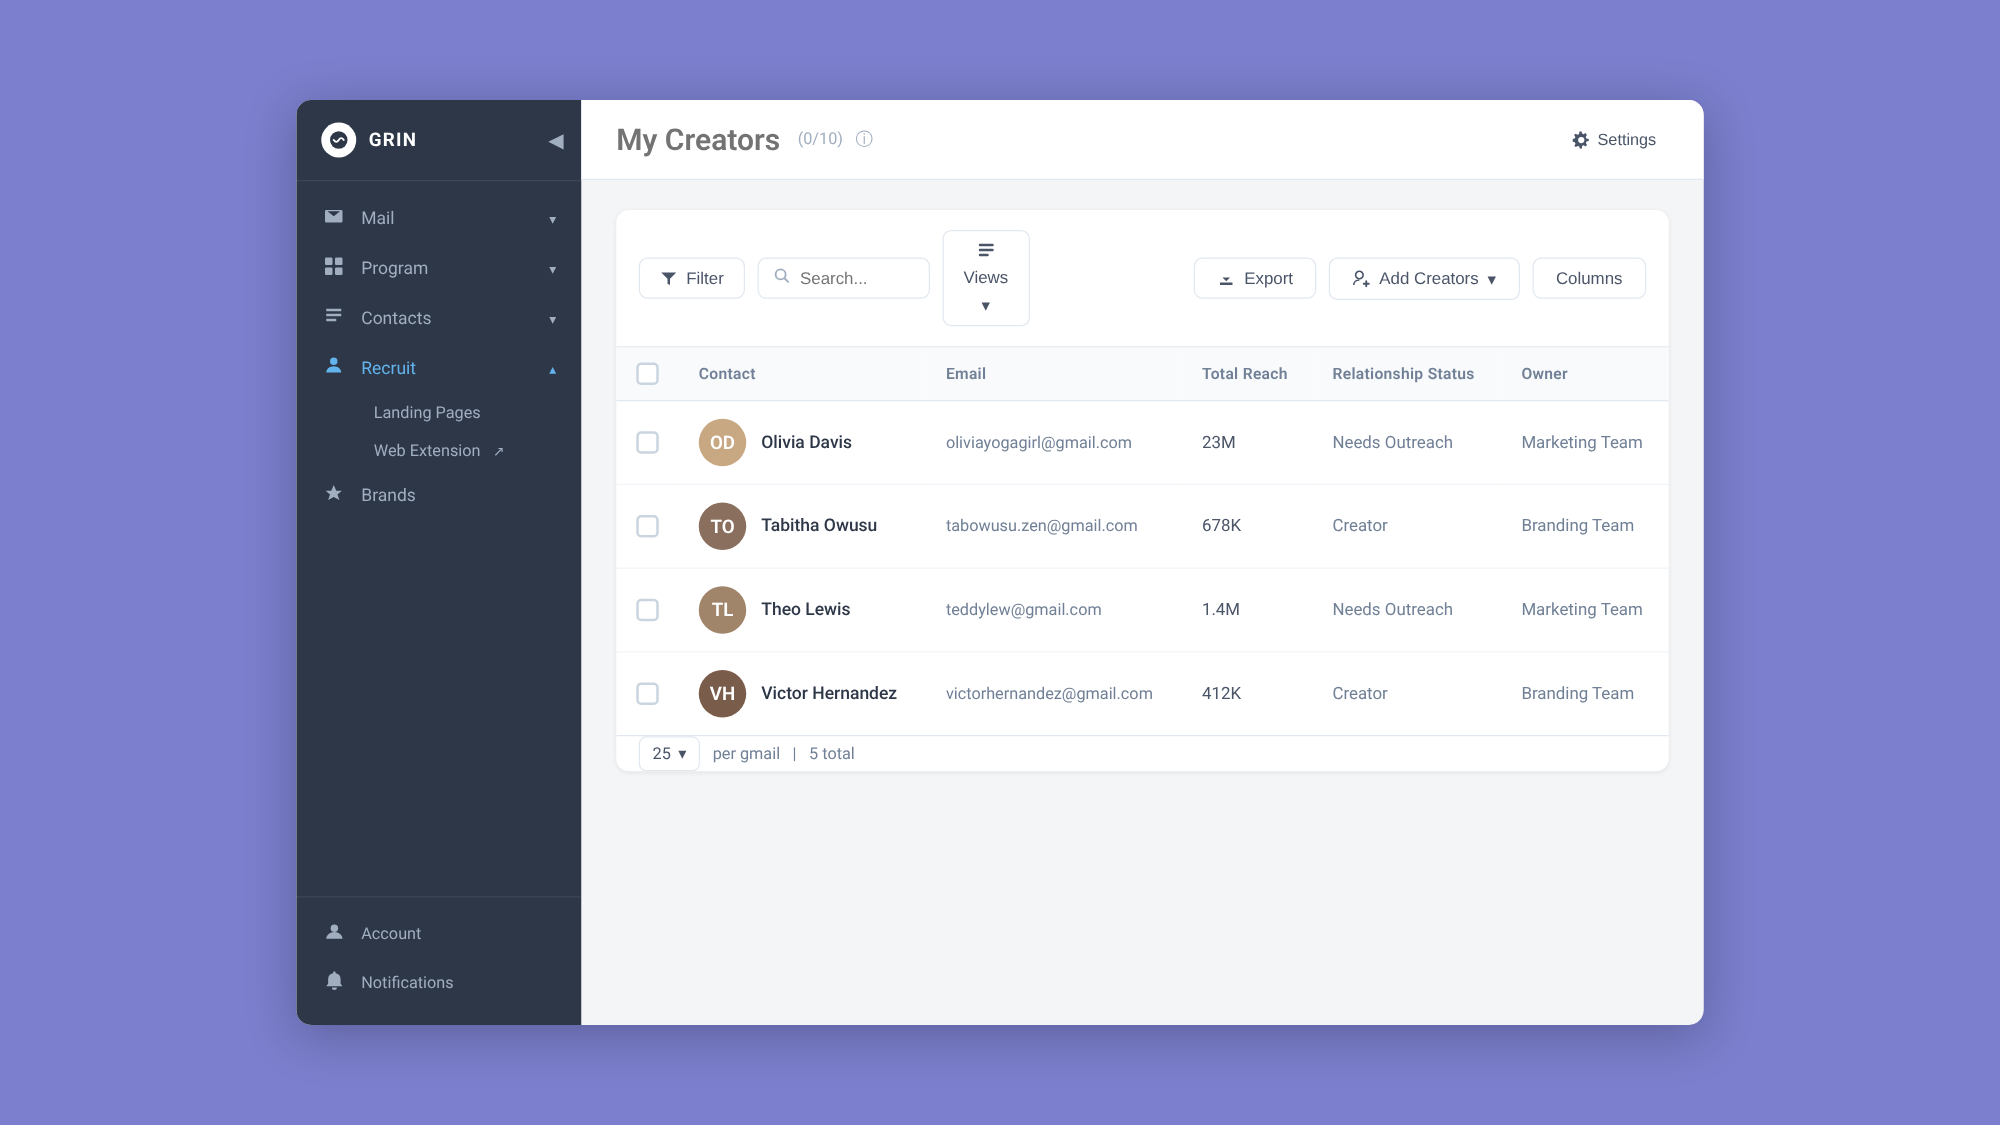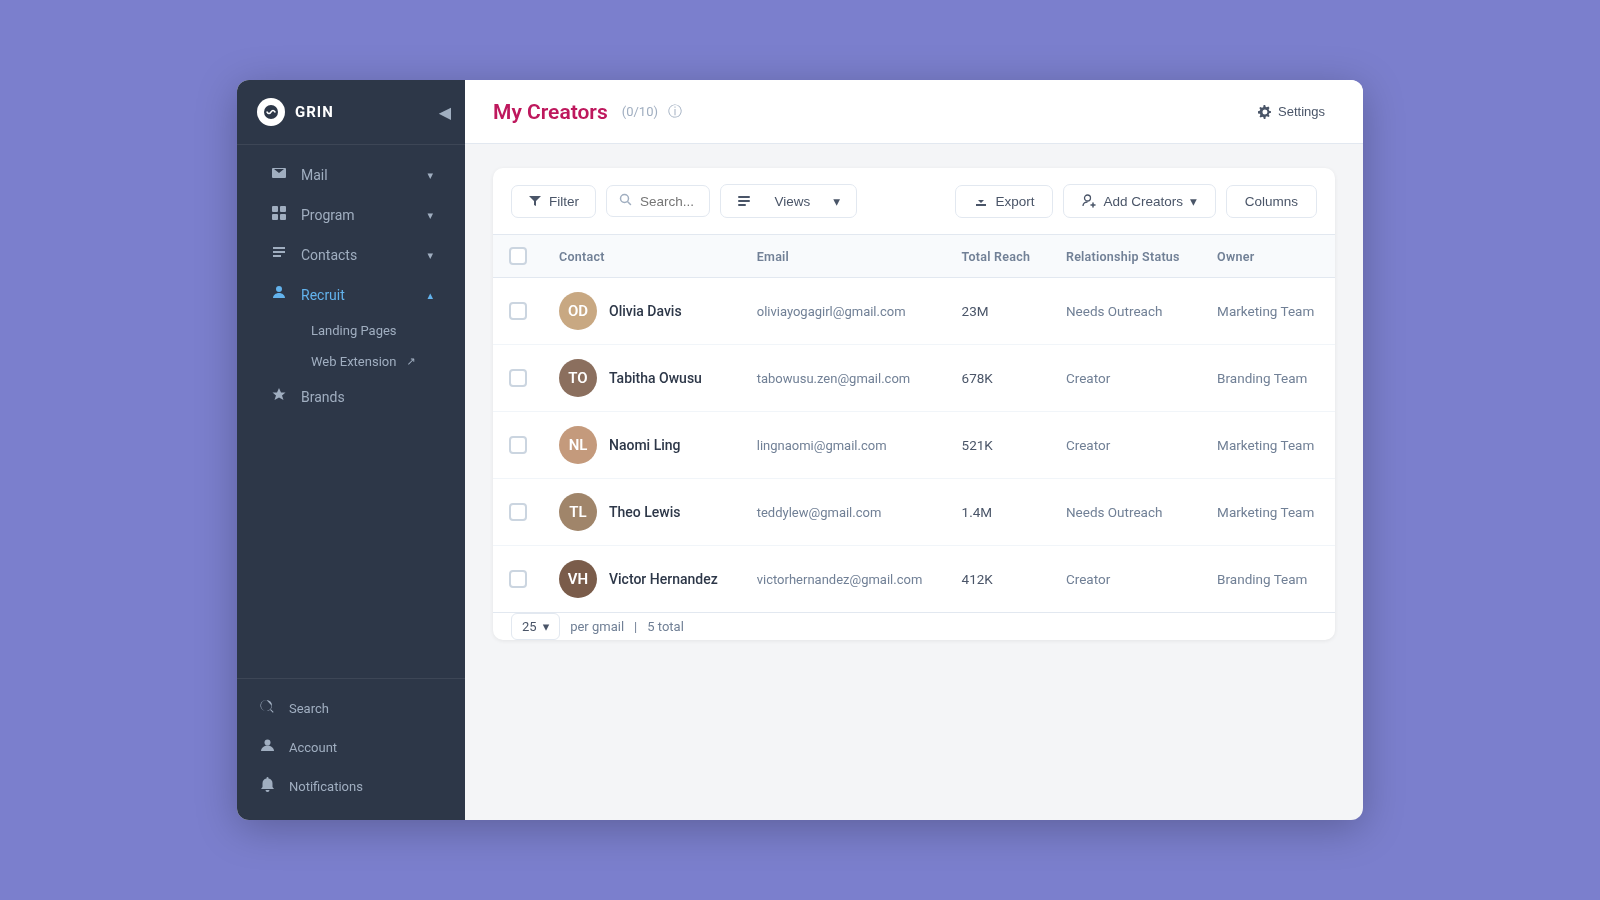--- a/index.html
+++ b/index.html
@@ -59,21 +59,21 @@
       position: absolute;
       right: 14px;
       top: 50%;
       transform: translateY(-50%);
       color: #a0aec0;
       font-size: 16px;
       cursor: pointer;
     }
     .sidebar-nav {
       flex: 1;
-      padding: 10px 12px;
+      padding: 10px 0;
       overflow-y: auto;
     }
     .nav-item {
       display: flex;
       align-items: center;
       padding: 10px 20px;
       cursor: pointer;
       gap: 12px;
       color: #a0aec0;
       font-size: 14px;
@@ -117,23 +117,23 @@
       justify-content: space-between;
       border-bottom: 1px solid #e2e8f0;
       min-height: 64px;
     }
     .page-title-area {
       display: flex;
       align-items: center;
       gap: 10px;
     }
     .page-title {
-      font-size: 21px;
+      font-size: 24px;
       font-weight: 600;
-      color: #be185d;
+      color: #737373;
     }
     .creator-count {
       font-size: 13px;
       color: #a0aec0;
       margin-left: 4px;
     }
     .info-icon {
       color: #a0aec0;
       font-size: 14px;
       cursor: pointer;
@@ -199,29 +199,30 @@
       outline: none;
       font-size: 13.5px;
       color: #2d3748;
       background: transparent;
       width: 100%;
     }
     .search-icon-wrap { color: #a0aec0; font-size: 14px; }
     .views-btn {
       display: flex;
       align-items: center;
-      gap: 23px;
+      gap: 7px;
       padding: 8px 16px;
       border: 1.5px solid #e2e8f0;
       border-radius: 7px;
       background: #fff;
       color: #4a5568;
       font-size: 13.5px;
       cursor: pointer;
       font-weight: 500;
+      flex-direction: column;
     }
     .spacer { flex: 1; }
     .export-btn {
       display: flex;
       align-items: center;
       gap: 7px;
       padding: 8px 18px;
       border: 1.5px solid #e2e8f0;
       border-radius: 7px;
       background: #fff;
@@ -423,28 +424,20 @@
         <span class="nav-icon">
           <svg width="16" height="16" viewBox="0 0 16 16" fill="currentColor">
               <path d="M8 1l2 4.5h4.5L11 8.5l1.5 4.5L8 10.5 3.5 13 5 8.5 1.5 5.5H6z"></path>
             </svg>
         </span>
         <span>Brands</span>
       </div>
     </div>
 
     <div class="sidebar-bottom">
-      <div class="nav-item">
-        <span class="nav-icon">
-          <svg width="15" height="15" viewBox="0 0 15 15" fill="currentColor">
-              <path d="M6.5 1a5.5 5.5 0 100 11 5.5 5.5 0 000-11zm5 5.5a5.47 5.47 0 01-1.1 3.29l3.21 3.21-.71.71-3.21-3.21A5.5 5.5 0 116.5 1z"></path>
-            </svg>
-        </span>
-        <span>Search</span>
-      </div>
       <div class="nav-item">
         <span class="nav-icon">
           <svg width="15" height="15" viewBox="0 0 15 15" fill="currentColor">
               <circle cx="7.5" cy="4.5" r="3"></circle>
               <path d="M1 13c0-3 3-5.5 6.5-5.5S14 10 14 13H1z"></path>
             </svg>
         </span>
         <span>Account</span>
       </div>
       <div class="nav-item">
@@ -582,43 +575,20 @@
       <td>
         <span class="owner-text">Branding Team</span>
       </td>
     </tr>
               <tr>
       <td>
         <div class="checkbox-wrap"></div>
       </td>
       <td>
         <div class="contact-cell">
-          <div class="avatar" style="background:#c49a7c">NL</div>
-          <span class="contact-name">Naomi Ling</span>
-        </div>
-      </td>
-      <td>
-        <span class="email-text">lingnaomi@gmail.com</span>
-      </td>
-      <td>
-        <span class="reach-text">521K</span>
-      </td>
-      <td>
-        <span class="status-text">Creator</span>
-      </td>
-      <td>
-        <span class="owner-text">Marketing Team</span>
-      </td>
-    </tr>
-              <tr>
-      <td>
-        <div class="checkbox-wrap"></div>
-      </td>
-      <td>
-        <div class="contact-cell">
           <div class="avatar" style="background:#a0856a">TL</div>
           <span class="contact-name">Theo Lewis</span>
         </div>
       </td>
       <td>
         <span class="email-text">teddylew@gmail.com</span>
       </td>
       <td>
         <span class="reach-text">1.4M</span>
       </td>

